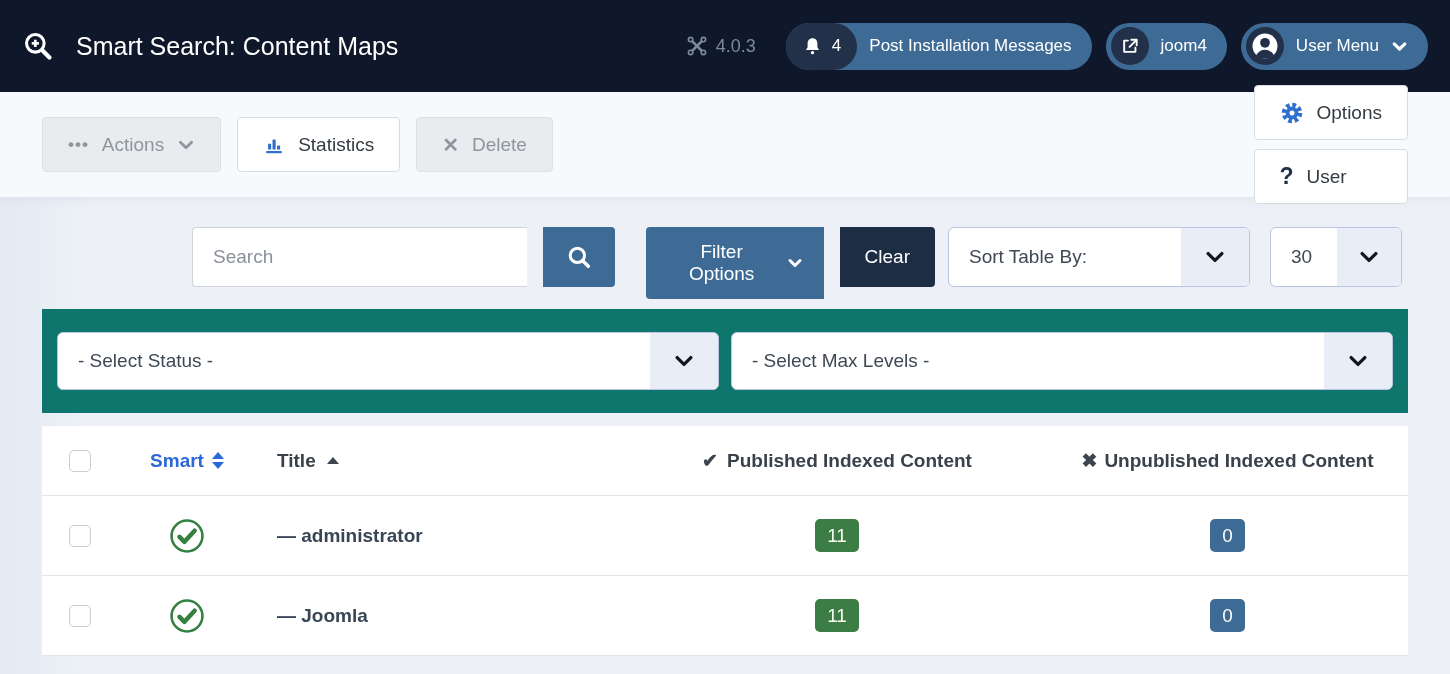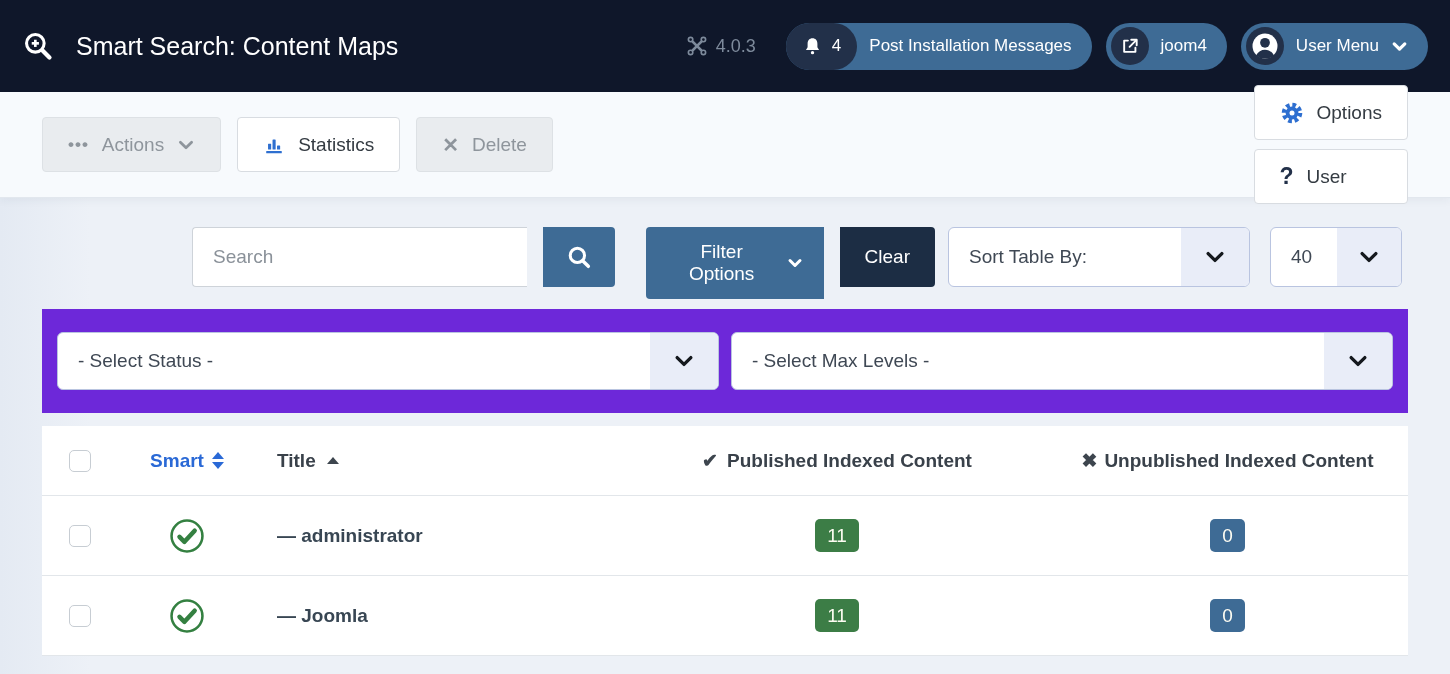--- a/index.html
+++ b/index.html
@@ -81,21 +81,21 @@
   .select {
     border:1px solid #b9c4e0; border-radius:6px; background:#fff; cursor:pointer;
     display:flex; align-items:stretch; overflow:hidden; height:60px;
   }
   .select-value { flex:1; display:flex; align-items:center; padding:0 20px; font-size:19px; color:#3f4854; white-space:nowrap; }
   .select-caret { width:68px; background:#e9edf8; display:flex; align-items:center; justify-content:center; color:#15191e; }
   .sort-select { width:302px; margin-left:13px; }
   .size-select { width:132px; margin-left:20px; }
   .size-select .select-caret { width:64px; }
 
-  .filter-panel { background:#6d28d9; margin-top:22px; padding:23px 15px; display:flex; gap:12px; }
+  .filter-panel { background:#0f766e; margin-top:22px; padding:23px 15px; display:flex; gap:12px; }
   .filter-panel .select { flex:1; height:58px; }
 
   
   .table-panel { background:#fff; margin-top:13px; }
   .trow { display:flex; align-items:center; border-bottom:1px solid #e2e6ea; }
   .trow.head { height:70px; }
   .trow.body { height:80px; }
   .col-check { width:75px; display:flex; justify-content:center; }
   .col-status { width:140px; display:flex; justify-content:center; align-items:center; gap:8px; }
   .col-title { width:370px; padding-left:20px; display:flex; align-items:center; gap:11px; }
@@ -266,21 +266,21 @@
       <div class="select sort-select">
         <span class="select-value">Sort Table By:</span>
         <span class="select-caret">
           <svg width="22" height="22" viewBox="0 0 16 16" fill="none" stroke="currentColor" stroke-width="2.4" stroke-linecap="round" stroke-linejoin="round">
               <polyline points="3,5.5 8,10.5 13,5.5"></polyline>
             </svg>
         </span>
       </div>
 
       <div class="select size-select">
-        <span class="select-value">40</span>
+        <span class="select-value">30</span>
         <span class="select-caret">
           <svg width="22" height="22" viewBox="0 0 16 16" fill="none" stroke="currentColor" stroke-width="2.4" stroke-linecap="round" stroke-linejoin="round">
               <polyline points="3,5.5 8,10.5 13,5.5"></polyline>
             </svg>
         </span>
       </div>
     </div>
 
     <div class="filter-panel">
       <div class="select">

